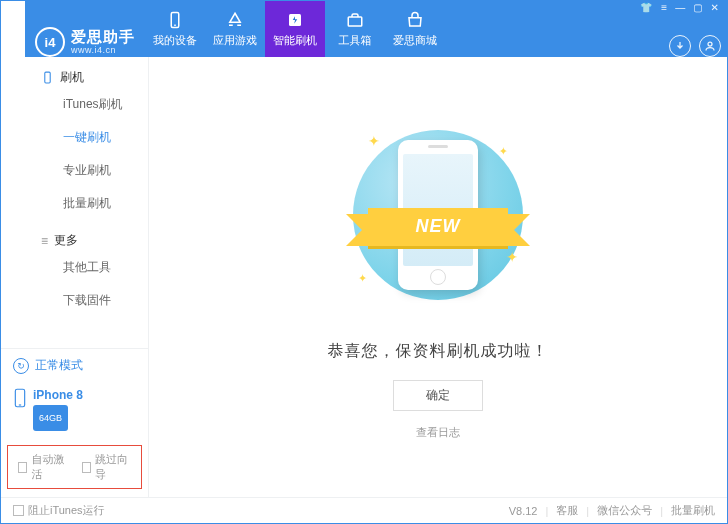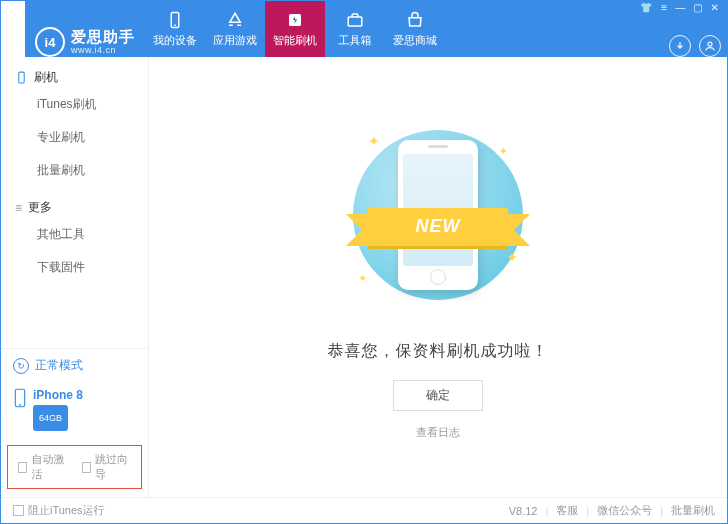--- a/index.html
+++ b/index.html
@@ -6,28 +6,28 @@
   body{font-family:"Microsoft YaHei","PingFang SC",sans-serif;font-size:12px;color:#333;background:#f0f0f0;}
   .window{width:728px;height:524px;background:#fff;border:1px solid #3a8de6;display:flex;flex-direction:column;position:relative;}
   .titlebar{height:56px;background:#3a8de6;display:flex;align-items:flex-end;color:#fff;margin-left:24px;}
   .logo{display:flex;align-items:center;padding:0 10px;gap:6px;}
   .logo-circle{width:30px;height:30px;border:2px solid #fff;border-radius:50%;display:flex;align-items:center;justify-content:center;font-size:13px;font-weight:bold;}
   .logo-text{display:flex;flex-direction:column;line-height:1.15;}
   .logo-title{font-size:15px;font-weight:bold;letter-spacing:1px;}
   .logo-url{font-size:9px;opacity:.85;letter-spacing:.5px;}
   .navs{display:flex;height:100%;}
   .nav{width:60px;display:flex;flex-direction:column;align-items:center;justify-content:center;gap:4px;cursor:pointer;font-size:11px;}
-  .nav.active{background:#be185d;}
+  .nav.active{background:#6d28d9;}
   .nav-icons{margin-left:auto;display:flex;align-items:center;gap:6px;padding-right:6px;}
   .winctl{display:flex;gap:4px;align-items:center;font-size:10px;margin-bottom:16px;margin-top:-16px;}
   .winctl span{cursor:pointer;opacity:.9;padding:0 2px;}
   .rbtn{width:22px;height:22px;border:1.5px solid #fff;border-radius:50%;display:flex;align-items:center;justify-content:center;opacity:.9;cursor:pointer;}
   .body{flex:1;display:flex;min-height:0;}
   .sidebar{width:148px;border-right:1px solid #eef0f2;display:flex;flex-direction:column;}
-  .side-main{flex:1;overflow:auto;padding-top:6px;}
+  .side-main{flex:1;overflow:auto;padding-top:6px;padding-left:26px;}
   .sgroup{padding:6px 14px 2px;color:#333;display:flex;align-items:center;gap:6px;cursor:pointer;font-size:12px;}
   .sitem{padding:8px 14px 8px 36px;color:#666;cursor:pointer;font-size:12px;}
   .sitem.active{color:#3a8de6;}
   .side-bottom{border-top:1px solid #eef0f2;}
   .mode{display:flex;align-items:center;gap:6px;padding:8px 12px;color:#3a8de6;cursor:pointer;}
   .mode-icon{width:16px;height:16px;border:1.5px solid #3a8de6;border-radius:50%;display:flex;align-items:center;justify-content:center;font-size:9px;}
   .device{display:flex;align-items:flex-start;gap:6px;padding:6px 12px 10px;}
   .dev-col{display:flex;flex-direction:column;gap:3px;}
   .dev-name{color:#3a8de6;font-weight:bold;font-size:12px;}
   .dev-badge{background:#3a8de6;color:#fff;font-size:9px;padding:8px 6px;border-radius:3px;width:max-content;}
@@ -139,20 +139,21 @@
   <div class="body">
     <div class="sidebar">
       <div class="side-main">
         <div class="sgroup">
           <svg width="13" height="13" viewBox="0 0 24 24" fill="none" stroke="#3a8de6" stroke-width="2">
               <rect x="7" y="2" width="10" height="20" rx="2"></rect>
             </svg>
           <span>刷机</span>
         </div>
         <div class="sitem">iTunes刷机</div>
+        <div class="sitem active">一键刷机</div>
         <div class="sitem">专业刷机</div>
         <div class="sitem">批量刷机</div>
 
         <div class="sgroup" style="margin-top:6px;">
           <span style="color:#999;">≡</span>
           <span>更多</span>
         </div>
         <div class="sitem">其他工具</div>
         <div class="sitem">下载固件</div>
       </div>

